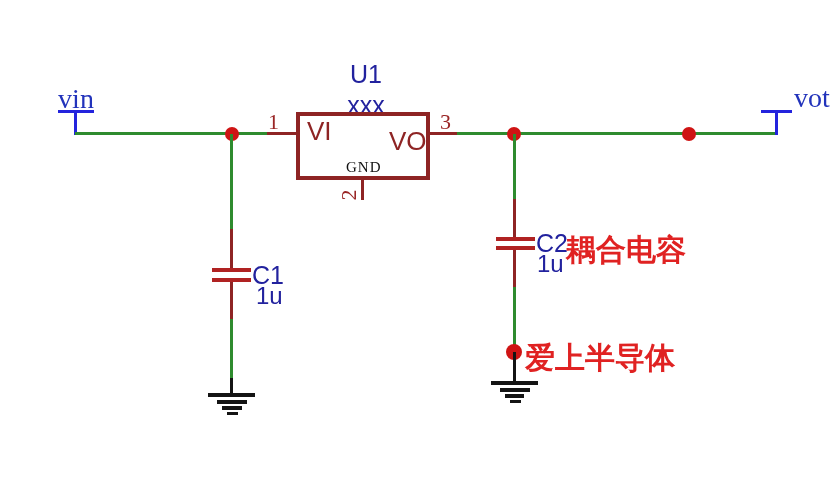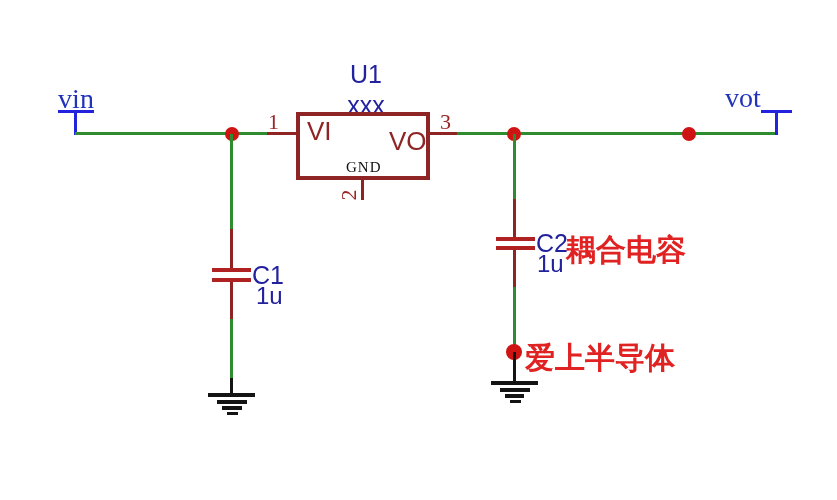--- a/index.html
+++ b/index.html
@@ -79,21 +79,21 @@
   <div class="txt pin-num rot" style="left:343px;top:184px;">2</div>
 
   <div class="seg maroon" style="left:430px;top:132px;width:27px;height:3px;"></div>
   <div class="txt pin-num" style="left:440px;top:111px;">3</div>
   <div class="seg green" style="left:457px;top:132px;width:320px;height:3px;"></div>
   <div class="dot" style="left:507px;top:127px;"></div>
   <div class="dot" style="left:682px;top:127px;"></div>
 
   <div class="seg blue" style="left:775px;top:112px;width:3px;height:23px;"></div>
   <div class="seg blue" style="left:761px;top:110px;width:31px;height:3px;"></div>
-  <div class="txt net-label" style="left:721px;top:84px;width:44px;">vot</div>
+  <div class="txt net-label" style="left:790px;top:84px;width:44px;">vot</div>
 
   <div class="seg green" style="left:230px;top:134px;width:3px;height:95px;"></div>
   <div class="seg maroon" style="left:230px;top:229px;width:3px;height:42px;"></div>
   <div class="seg brightred" style="left:212px;top:268px;width:39px;height:4px;"></div>
   <div class="seg brightred" style="left:212px;top:278px;width:39px;height:4px;"></div>
   <div class="seg maroon" style="left:230px;top:282px;width:3px;height:37px;"></div>
   <div class="seg green" style="left:230px;top:319px;width:3px;height:59px;"></div>
   <div class="txt comp-label" style="left:252px;top:263px;">C1</div>
   <div class="txt comp-value" style="left:256px;top:284px;">1u</div>
 

